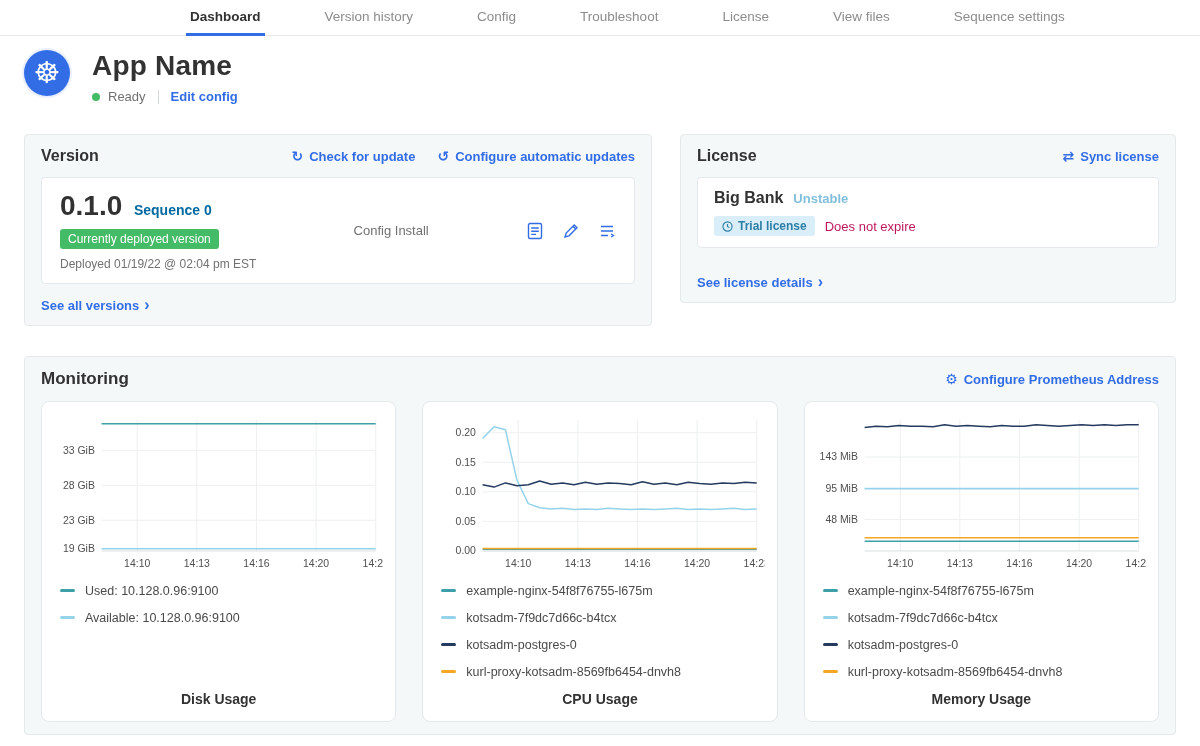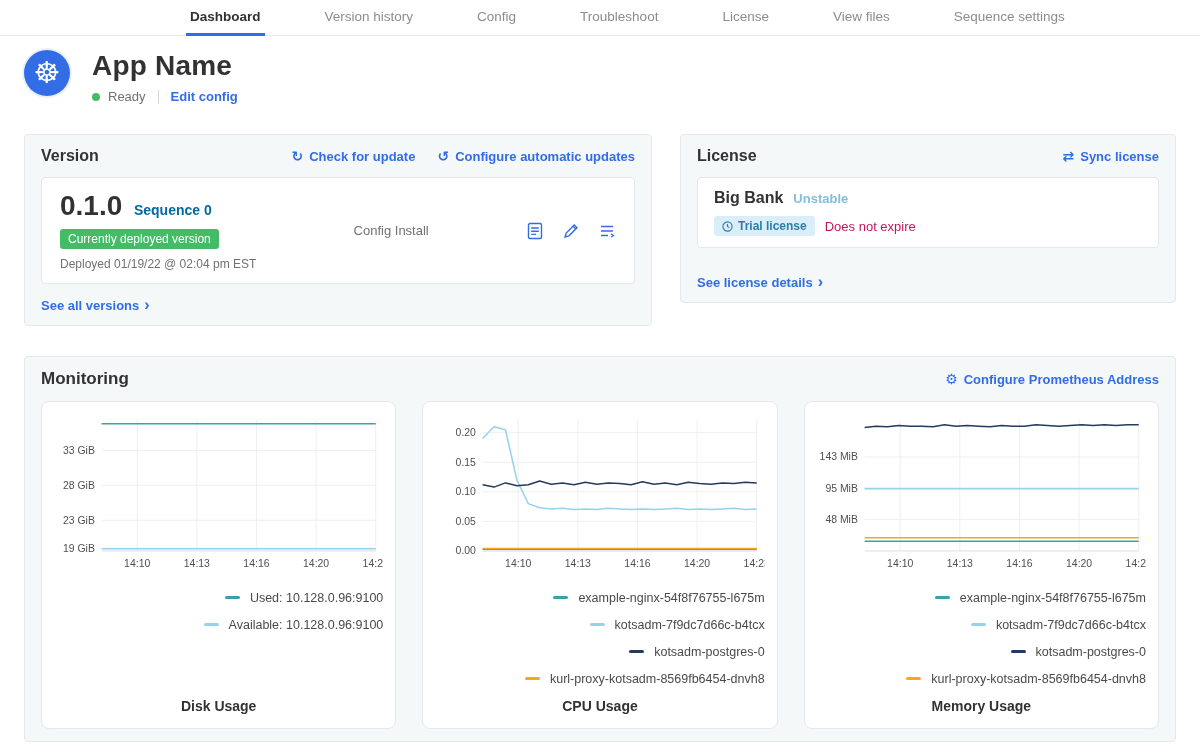--- a/index.html
+++ b/index.html
@@ -83,21 +83,21 @@
   .expiry { font-size:13px; color:#be185d; margin-left:10px; }
 
   
   .monitoring { margin-top:30px; }
   .charts-row { display:flex; gap:26px; align-items:stretch; }
   .chart-card {
     flex:1; background:#fff; border:1px solid #e4e9eb; border-radius:8px;
     padding:10px 12px 14px; display:flex; flex-direction:column;
   }
   .chart-plot svg { width:100%; height:auto; display:block; }
-  .legend { margin-top:15px; display:flex; flex-direction:column; gap:13px; padding-left:6px;align-items:flex-end; }
+  .legend { margin-top:8px; display:flex; flex-direction:column; gap:13px; padding-left:6px; }
   .legend-row { display:flex; align-items:center; gap:10px; font-size:12.5px; color:#4a4a4a; }
   .swatch { width:15px; height:3px; border-radius:2px; flex:none; display:inline-block; }
   .chart-title { margin-top:auto; padding-top:12px; text-align:center; font-weight:700; font-size:14px; }
 </style>
 </head>
 <body>
 
 <nav class="nav">
   <div class="tab active">Dashboard</div>
   <div class="tab">Version history</div>

